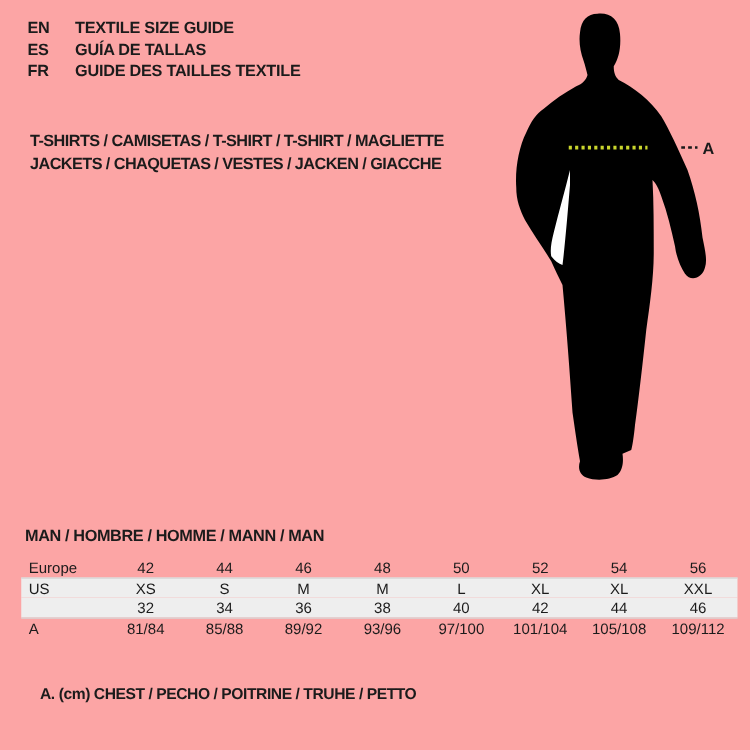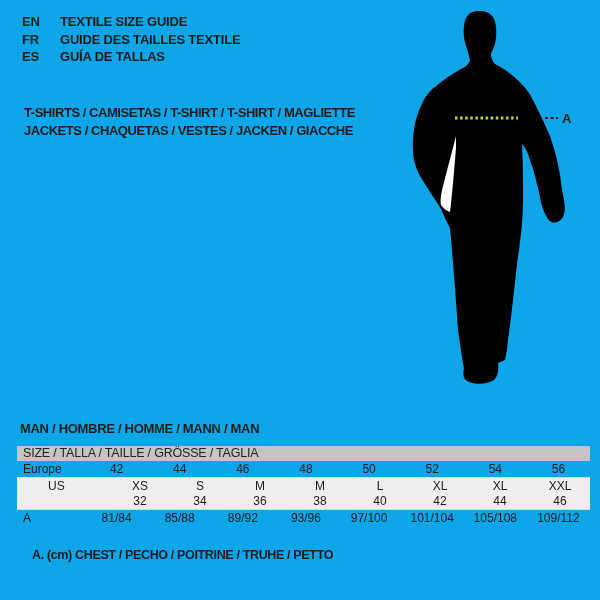--- a/index.html
+++ b/index.html
@@ -1,59 +1,59 @@
 <!DOCTYPE html>
 <html><head>
 <meta charset="utf-8">
 <style>
   html,body{margin:0;padding:0;background:#fff;}
   .canvas{
-    position:relative;width:600px;height:600px;background:#0ea5e9;overflow:hidden;
+    position:relative;width:600px;height:600px;background:#fca5a5;overflow:hidden;
     font-family:"Liberation Sans","DejaVu Sans",sans-serif;color:#1b1b1b;
   }
   
   .lang-list{position:absolute;left:22px;top:13px;font-weight:bold;font-size:13px;letter-spacing:-0.2px;}
   .lang-row{display:flex;height:17.4px;align-items:center;}
   .lang-code{width:38px;}
   
   .categories{position:absolute;left:24px;top:104px;font-weight:bold;font-size:13px;letter-spacing:-0.45px;line-height:17.5px;white-space:nowrap;}
   
   .figure-svg{position:absolute;left:0;top:0;width:600px;height:600px;}
   .measure-label{font-family:"Liberation Sans","DejaVu Sans",sans-serif;font-size:13px;font-weight:bold;fill:#1b1b1b;}
   
   .section-title{position:absolute;left:20px;top:421px;font-weight:bold;font-size:13px;letter-spacing:-0.3px;white-space:nowrap;}
   
   .size-table{position:absolute;left:17px;top:446px;width:573px;font-size:12px;}
   .table-header{height:15px;line-height:15px;background:#c5c5c5;padding-left:6px;font-size:12.5px;letter-spacing:-0.2px;color:#222;}
   .t-row{display:flex;height:16px;line-height:16px;box-sizing:border-box;}
-  .t-row.shaded{background:#eeeeee;padding-left:25px;}
+  .t-row.shaded{background:#eeeeee;}
   .t-row.b-top{border-top:1px solid #d6d6d6;}
   .t-label{width:68px;padding-left:6px;box-sizing:border-box;}
   .t-vals{flex:1;display:flex;}
   .t-val{flex:1;text-align:center;}
   
   .footnote{position:absolute;left:32px;top:548px;font-weight:bold;font-size:12.5px;letter-spacing:-0.35px;white-space:nowrap;}
 </style>
 </head>
 <body>
 
 <div class="canvas">
 
   <div class="lang-list">
     <div class="lang-row">
       <span class="lang-code">EN</span>
       <span class="lang-label">TEXTILE SIZE GUIDE</span>
     </div>
     <div class="lang-row">
+      <span class="lang-code">ES</span>
+      <span class="lang-label">GUÍA DE TALLAS</span>
+    </div>
+    <div class="lang-row">
       <span class="lang-code">FR</span>
       <span class="lang-label">GUIDE DES TAILLES TEXTILE</span>
-    </div>
-    <div class="lang-row">
-      <span class="lang-code">ES</span>
-      <span class="lang-label">GUÍA DE TALLAS</span>
     </div>
   </div>
 
   <div class="categories">
     <div>T-SHIRTS / CAMISETAS / T-SHIRT / T-SHIRT / MAGLIETTE</div>
     <div>JACKETS / CHAQUETAS / VESTES / JACKEN / GIACCHE</div>
   </div>
 
   <svg class="figure-svg" viewBox="0 0 600 600" xmlns="http://www.w3.org/2000/svg">
     <path fill="#000000" d="
@@ -98,21 +98,20 @@
       C 452 196 454 172 456 148
       Z"></path>
     <line x1="455" y1="118" x2="518" y2="118" stroke-width="3" stroke-dasharray="2.5 2.6" stroke="#c9d52d"></line>
     <line x1="545" y1="118" x2="558" y2="118" stroke-width="2" stroke-dasharray="3 2.5" stroke="#1a1a1a"></line>
     <text class="measure-label" x="562" y="123">A</text>
   </svg>
 
   <div class="section-title">MAN / HOMBRE / HOMME / MANN / MAN</div>
 
   <div class="size-table">
-    <div class="table-header">SIZE / TALLA / TAILLE / GRÖSSE / TAGLIA</div>
 
     <div class="t-row">
       <span class="t-label">Europe</span>
       <span class="t-vals">
         <span class="t-val">42</span>
         <span class="t-val">44</span>
         <span class="t-val">46</span>
         <span class="t-val">48</span>
         <span class="t-val">50</span>
         <span class="t-val">52</span>

